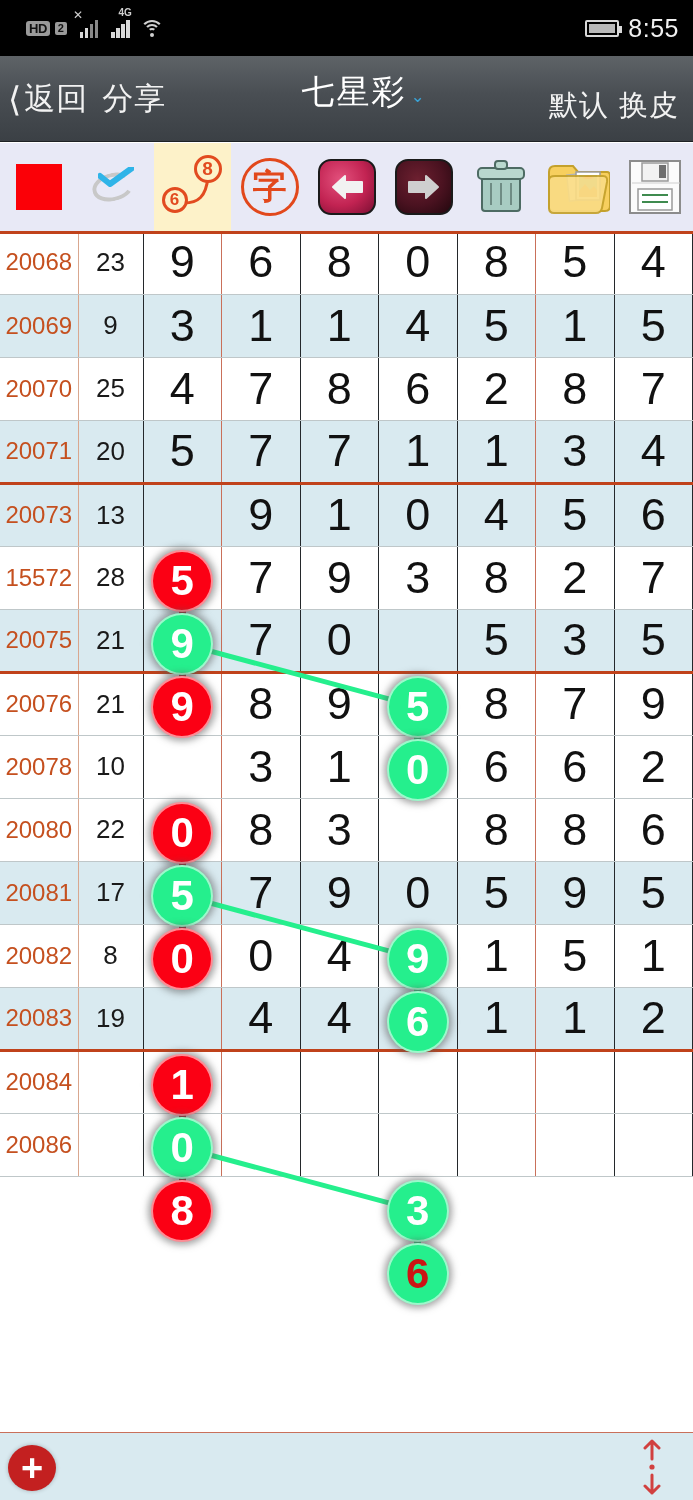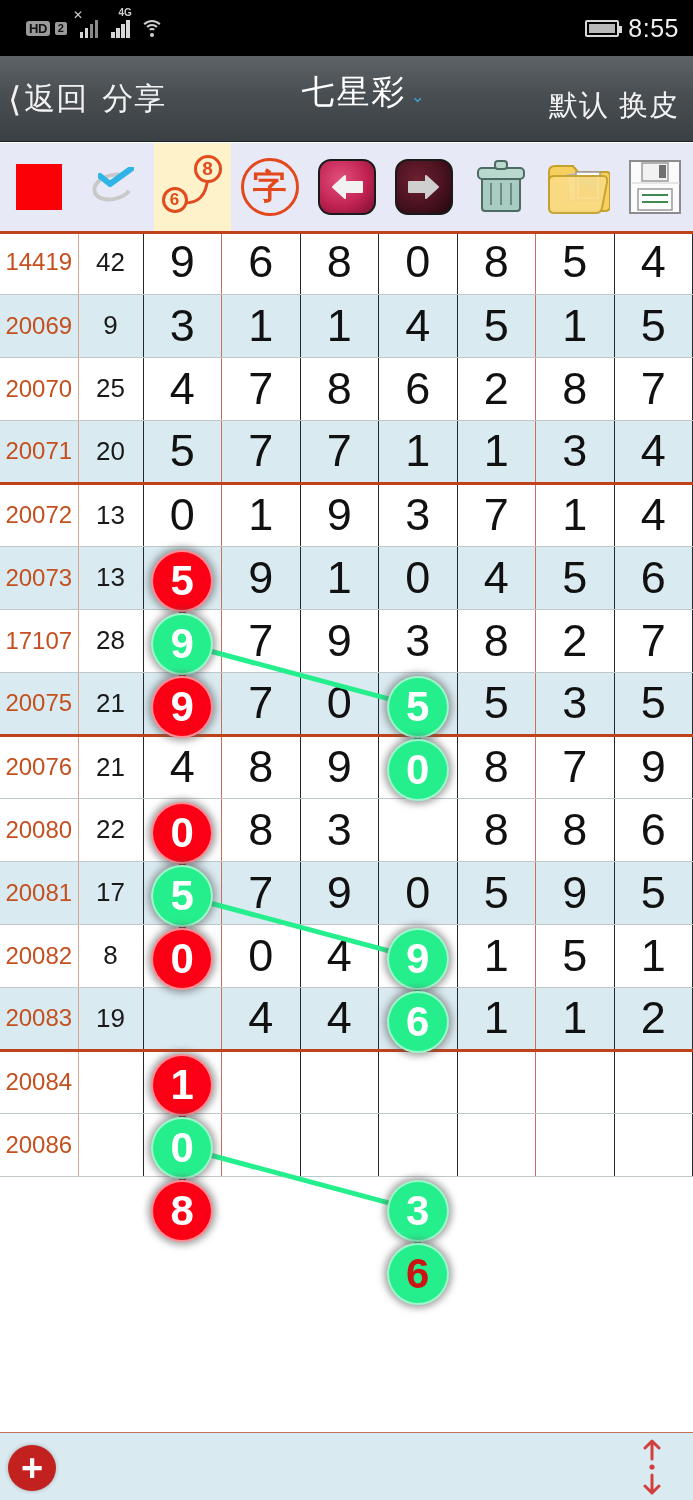--- a/index.html
+++ b/index.html
@@ -335,22 +335,22 @@
         <col class="c-num">
           <col class="c-num">
           <col class="c-num">
           <col class="c-num">
         <col class="c-num">
           <col class="c-num">
           <col class="c-num">
       </colgroup>
       <tbody id="tbody">
           <tr>
-            <td class="issue">14419</td>
-            <td class="sum">42</td>
+            <td class="issue">20068</td>
+            <td class="sum">23</td>
             <td class="num c2">9</td>
             <td class="num c3">6</td>
             <td class="num c4">8</td>
             <td class="num c5">0</td>
             <td class="num c6">8</td>
             <td class="num c7">5</td>
             <td class="num c8">4</td>
           </tr>
           <tr class="alt">
             <td class="issue">20069</td>
@@ -378,44 +378,33 @@
             <td class="issue">20071</td>
             <td class="sum">20</td>
             <td class="num c2">5</td>
             <td class="num c3">7</td>
             <td class="num c4">7</td>
             <td class="num c5">1</td>
             <td class="num c6">1</td>
             <td class="num c7">3</td>
             <td class="num c8">4</td>
           </tr>
-          <tr>
-            <td class="issue">20072</td>
-            <td class="sum">13</td>
-            <td class="num c2">0</td>
-            <td class="num c3">1</td>
-            <td class="num c4">9</td>
-            <td class="num c5">3</td>
-            <td class="num c6">7</td>
-            <td class="num c7">1</td>
-            <td class="num c8">4</td>
-          </tr>
           <tr class="alt">
             <td class="issue">20073</td>
             <td class="sum">13</td>
             <td class="num c2"></td>
             <td class="num c3">9</td>
             <td class="num c4">1</td>
             <td class="num c5">0</td>
             <td class="num c6">4</td>
             <td class="num c7">5</td>
             <td class="num c8">6</td>
           </tr>
           <tr>
-            <td class="issue">17107</td>
+            <td class="issue">15572</td>
             <td class="sum">28</td>
             <td class="num c2"></td>
             <td class="num c3">7</td>
             <td class="num c4">9</td>
             <td class="num c5">3</td>
             <td class="num c6">8</td>
             <td class="num c7">2</td>
             <td class="num c8">7</td>
           </tr>
           <tr class="alt blockend">
@@ -432,20 +421,31 @@
           <tr>
             <td class="issue">20076</td>
             <td class="sum">21</td>
             <td class="num c2">4</td>
             <td class="num c3">8</td>
             <td class="num c4">9</td>
             <td class="num c5"></td>
             <td class="num c6">8</td>
             <td class="num c7">7</td>
             <td class="num c8">9</td>
+          </tr>
+          <tr>
+            <td class="issue">20078</td>
+            <td class="sum">10</td>
+            <td class="num c2"></td>
+            <td class="num c3">3</td>
+            <td class="num c4">1</td>
+            <td class="num c5">1</td>
+            <td class="num c6">6</td>
+            <td class="num c7">6</td>
+            <td class="num c8">2</td>
           </tr>
           <tr>
             <td class="issue">20080</td>
             <td class="sum">22</td>
             <td class="num c2">5</td>
             <td class="num c3">8</td>
             <td class="num c4">3</td>
             <td class="num c5"></td>
             <td class="num c6">8</td>
             <td class="num c7">8</td>

